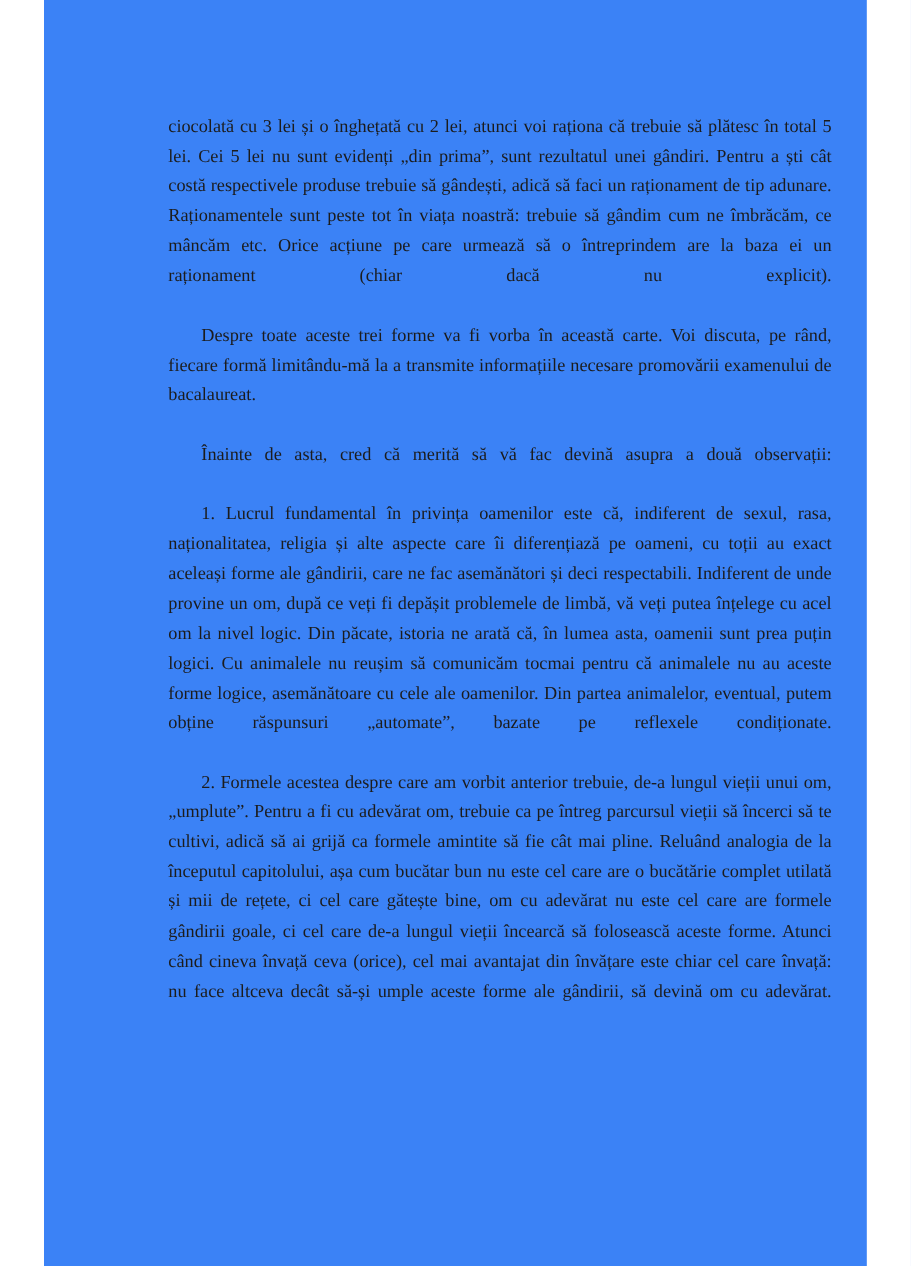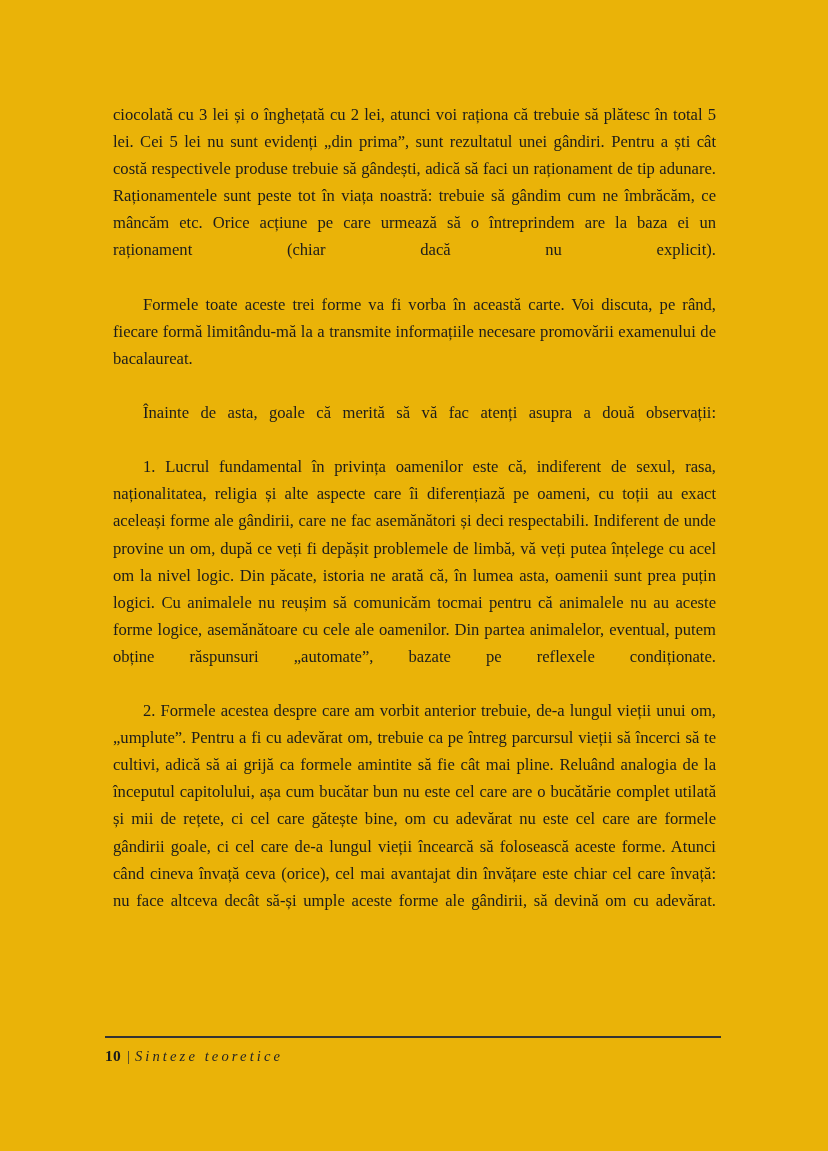--- a/index.html
+++ b/index.html
@@ -10,24 +10,24 @@
   }
 
   body {
     font-family: "Liberation Serif", "DejaVu Serif", serif;
     color: #1c1c1c;
     -webkit-font-smoothing: antialiased;
   }
 
   .page {
     position: relative;
-    width: 828px;
+    width: 748px;
     height: 1151px;
     margin: 0 auto;
-    background: #eab308;
+    background: #3b82f6;
     overflow: hidden;
     box-sizing: border-box;
   }
 
   
   .content {
     position: absolute;
     left: 113px;
     top: 101px;
     width: 603px;
@@ -99,24 +99,20 @@
     color: #242424;
   }
 </style>
 </head>
 <body>
 
 <div class="page">
 
   <div class="content">
     <p class="para cont">ciocolată cu 3 lei și o înghețată cu 2 lei, atunci voi raționa că trebuie să plătesc în total 5 lei. Cei 5 lei nu sunt evidenți „din prima”, sunt rezultatul unei gândiri. Pentru a ști cât costă respectivele produse trebuie să gândești, adică să faci un raționament de tip adunare. Raționamentele sunt peste tot în viața noastră: trebuie să gândim cum ne îmbrăcăm, ce mâncăm etc. Orice acțiune pe care urmează să o întreprindem are la baza ei un raționament (chiar dacă nu explicit).</p>
-    <p class="para">Formele toate aceste trei forme va fi vorba în această carte. Voi discuta, pe rând, fiecare formă limitându-mă la a transmite informațiile necesare promovării examenului de bacalaureat.</p>
-    <p class="para">Înainte de asta, goale că merită să vă fac atenți asupra a două observații:</p>
+    <p class="para">Despre toate aceste trei forme va fi vorba în această carte. Voi discuta, pe rând, fiecare formă limitându-mă la a transmite informațiile necesare promovării examenului de bacalaureat.</p>
+    <p class="para">Înainte de asta, cred că merită să vă fac devină asupra a două observații:</p>
     <p class="para">1. Lucrul fundamental în privința oamenilor este că, indiferent de sexul, rasa, naționalitatea, religia și alte aspecte care îi diferențiază pe oameni, cu toții au exact aceleași forme ale gândirii, care ne fac asemănători și deci respectabili. Indiferent de unde provine un om, după ce veți fi depășit problemele de limbă, vă veți putea înțelege cu acel om la nivel logic. Din păcate, istoria ne arată că, în lumea asta, oamenii sunt prea puțin logici. Cu animalele nu reușim să comunicăm tocmai pentru că animalele nu au aceste forme logice, asemănătoare cu cele ale oamenilor. Din partea animalelor, eventual, putem obține răspunsuri „automate”, bazate pe reflexele condiționate.</p>
     <p class="para">2. Formele acestea despre care am vorbit anterior trebuie, de-a lungul vieții unui om, „umplute”. Pentru a fi cu adevărat om, trebuie ca pe întreg parcursul vieții să încerci să te cultivi, adică să ai grijă ca formele amintite să fie cât mai pline. Reluând analogia de la începutul capitolului, așa cum bucătar bun nu este cel care are o bucătărie complet utilată și mii de rețete, ci cel care gătește bine, om cu adevărat nu este cel care are formele gândirii goale, ci cel care de-a lungul vieții încearcă să folosească aceste forme. Atunci când cineva învață ceva (orice), cel mai avantajat din învățare este chiar cel care învață: nu face altceva decât să-și umple aceste forme ale gândirii, să devină om cu adevărat.</p>
   </div>
 
-  <div class="footer">
-    <hr class="footer-rule">
-    <div class="footer-line"><span class="footer-page-number">10</span><span class="footer-sep">|</span><span class="footer-title">Sinteze teoretice</span></div>
-  </div>
 
 </div>
 
 </body></html>

